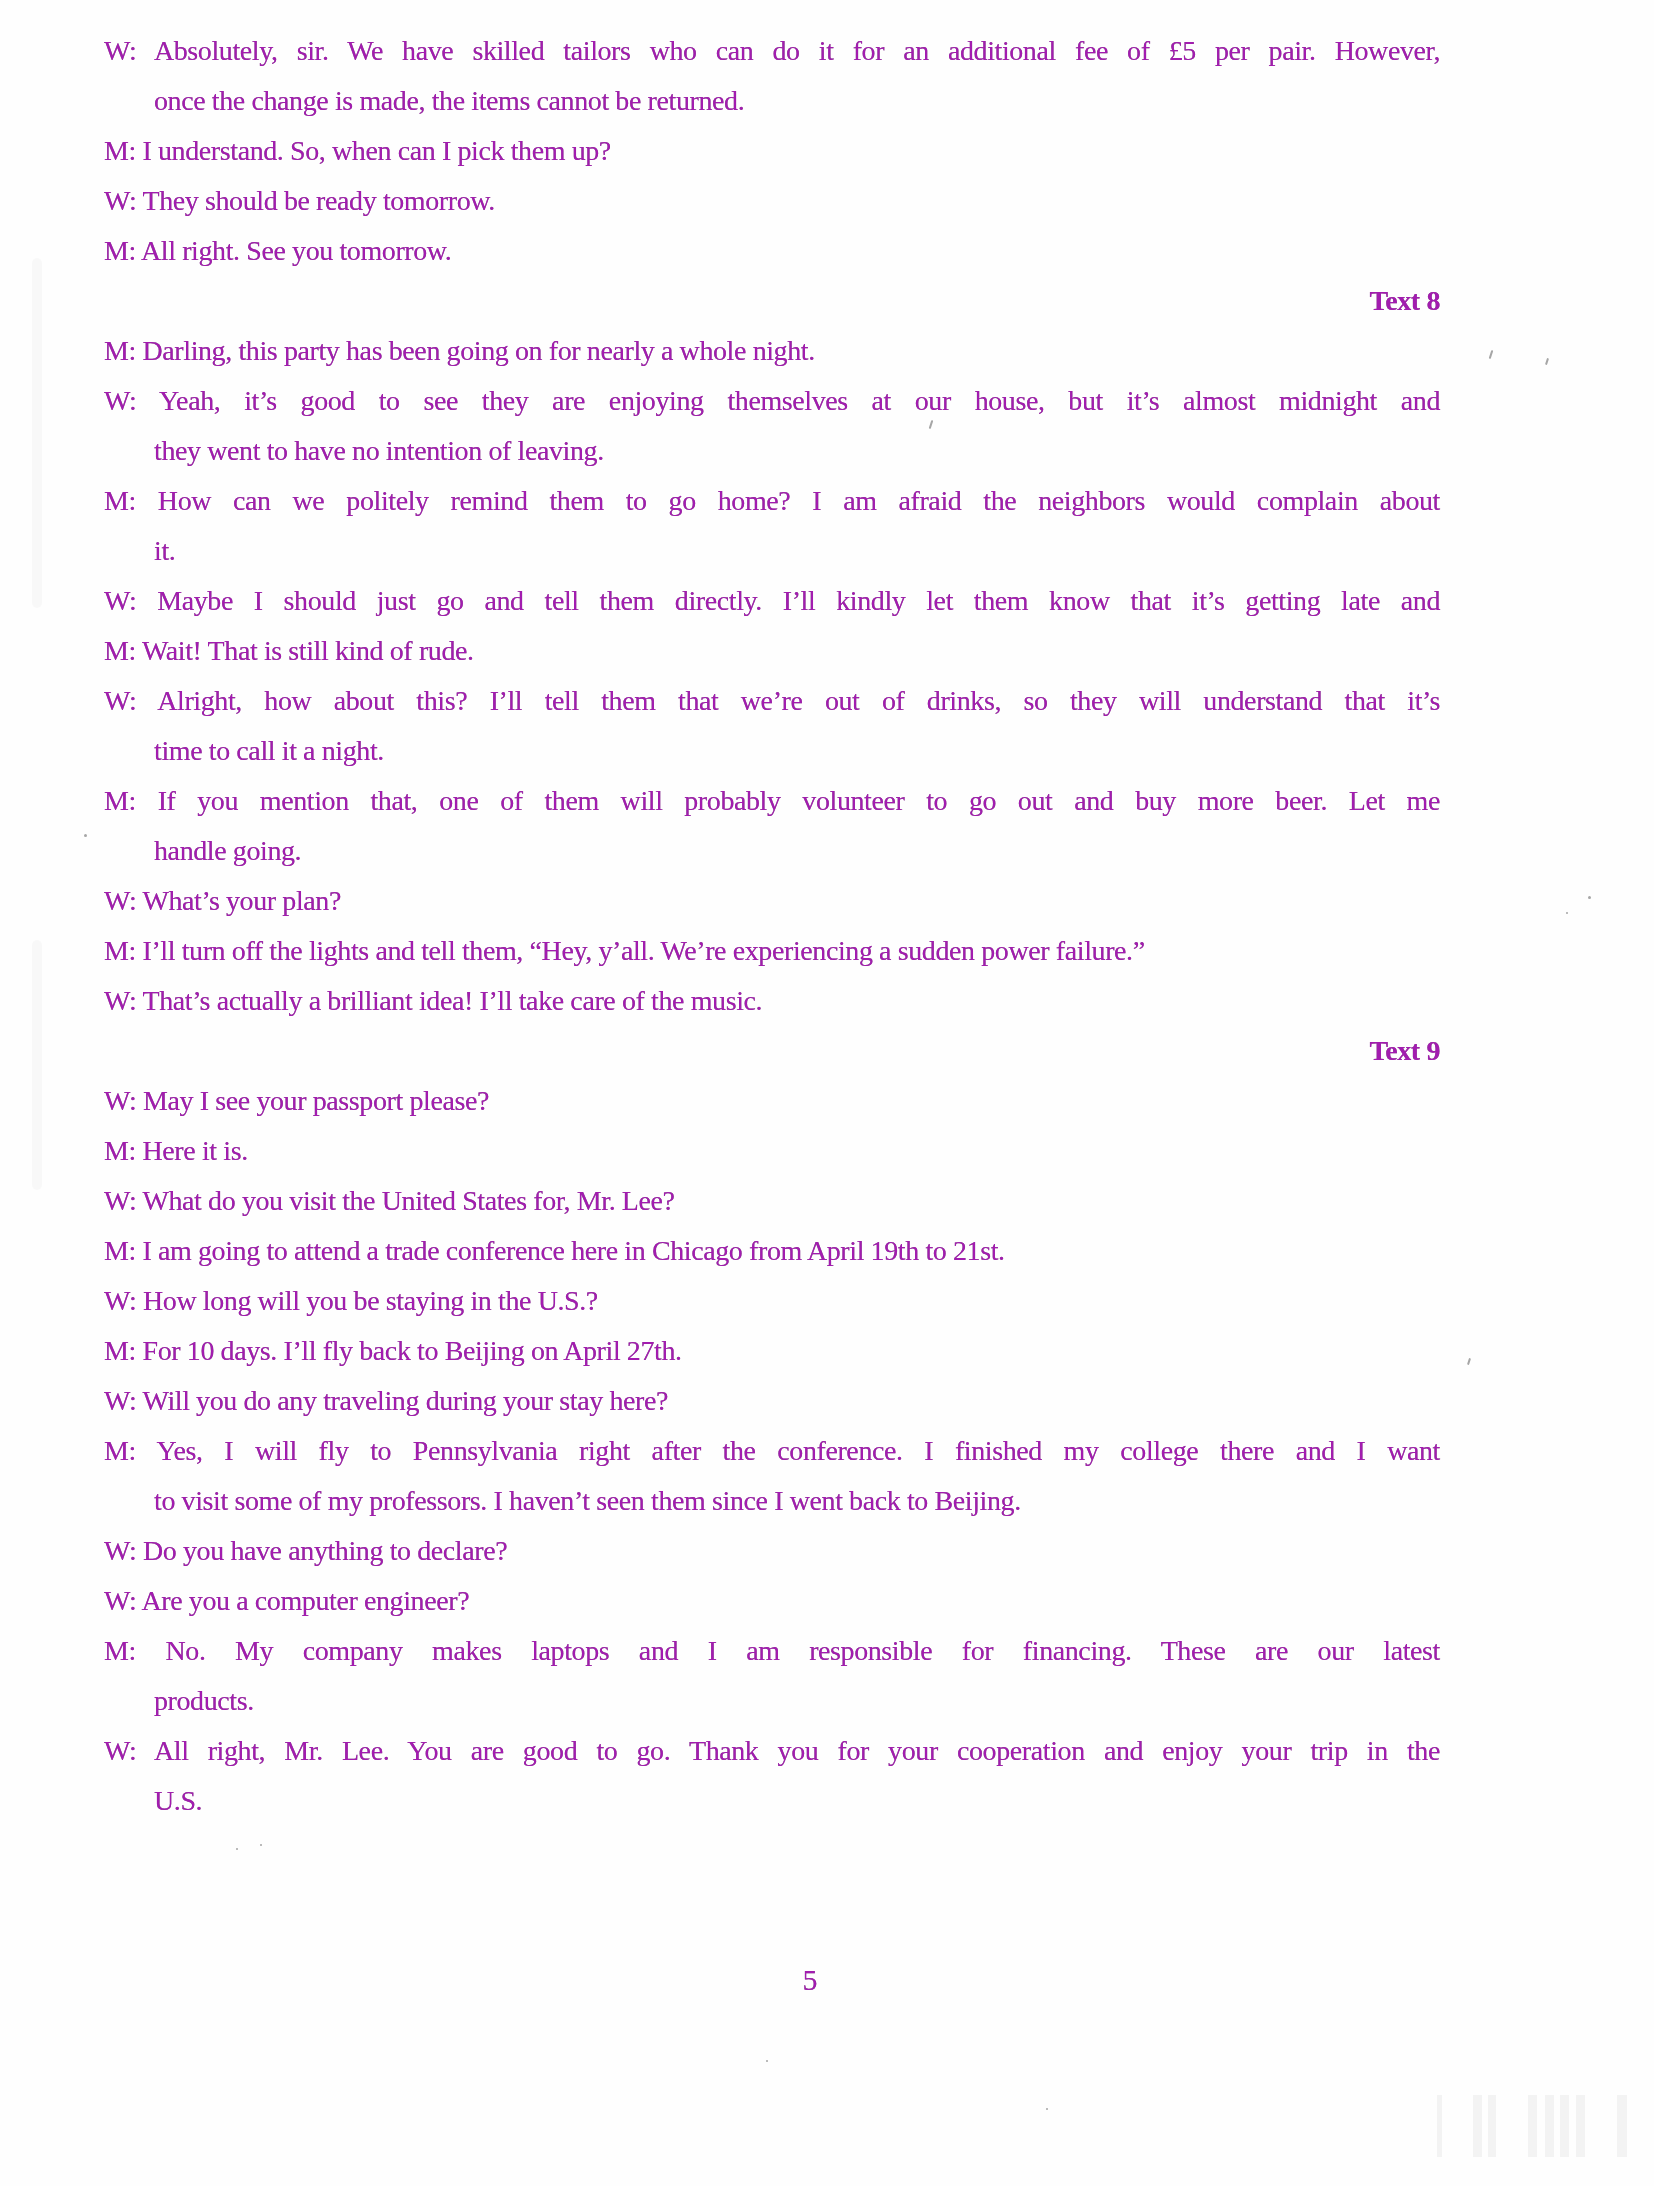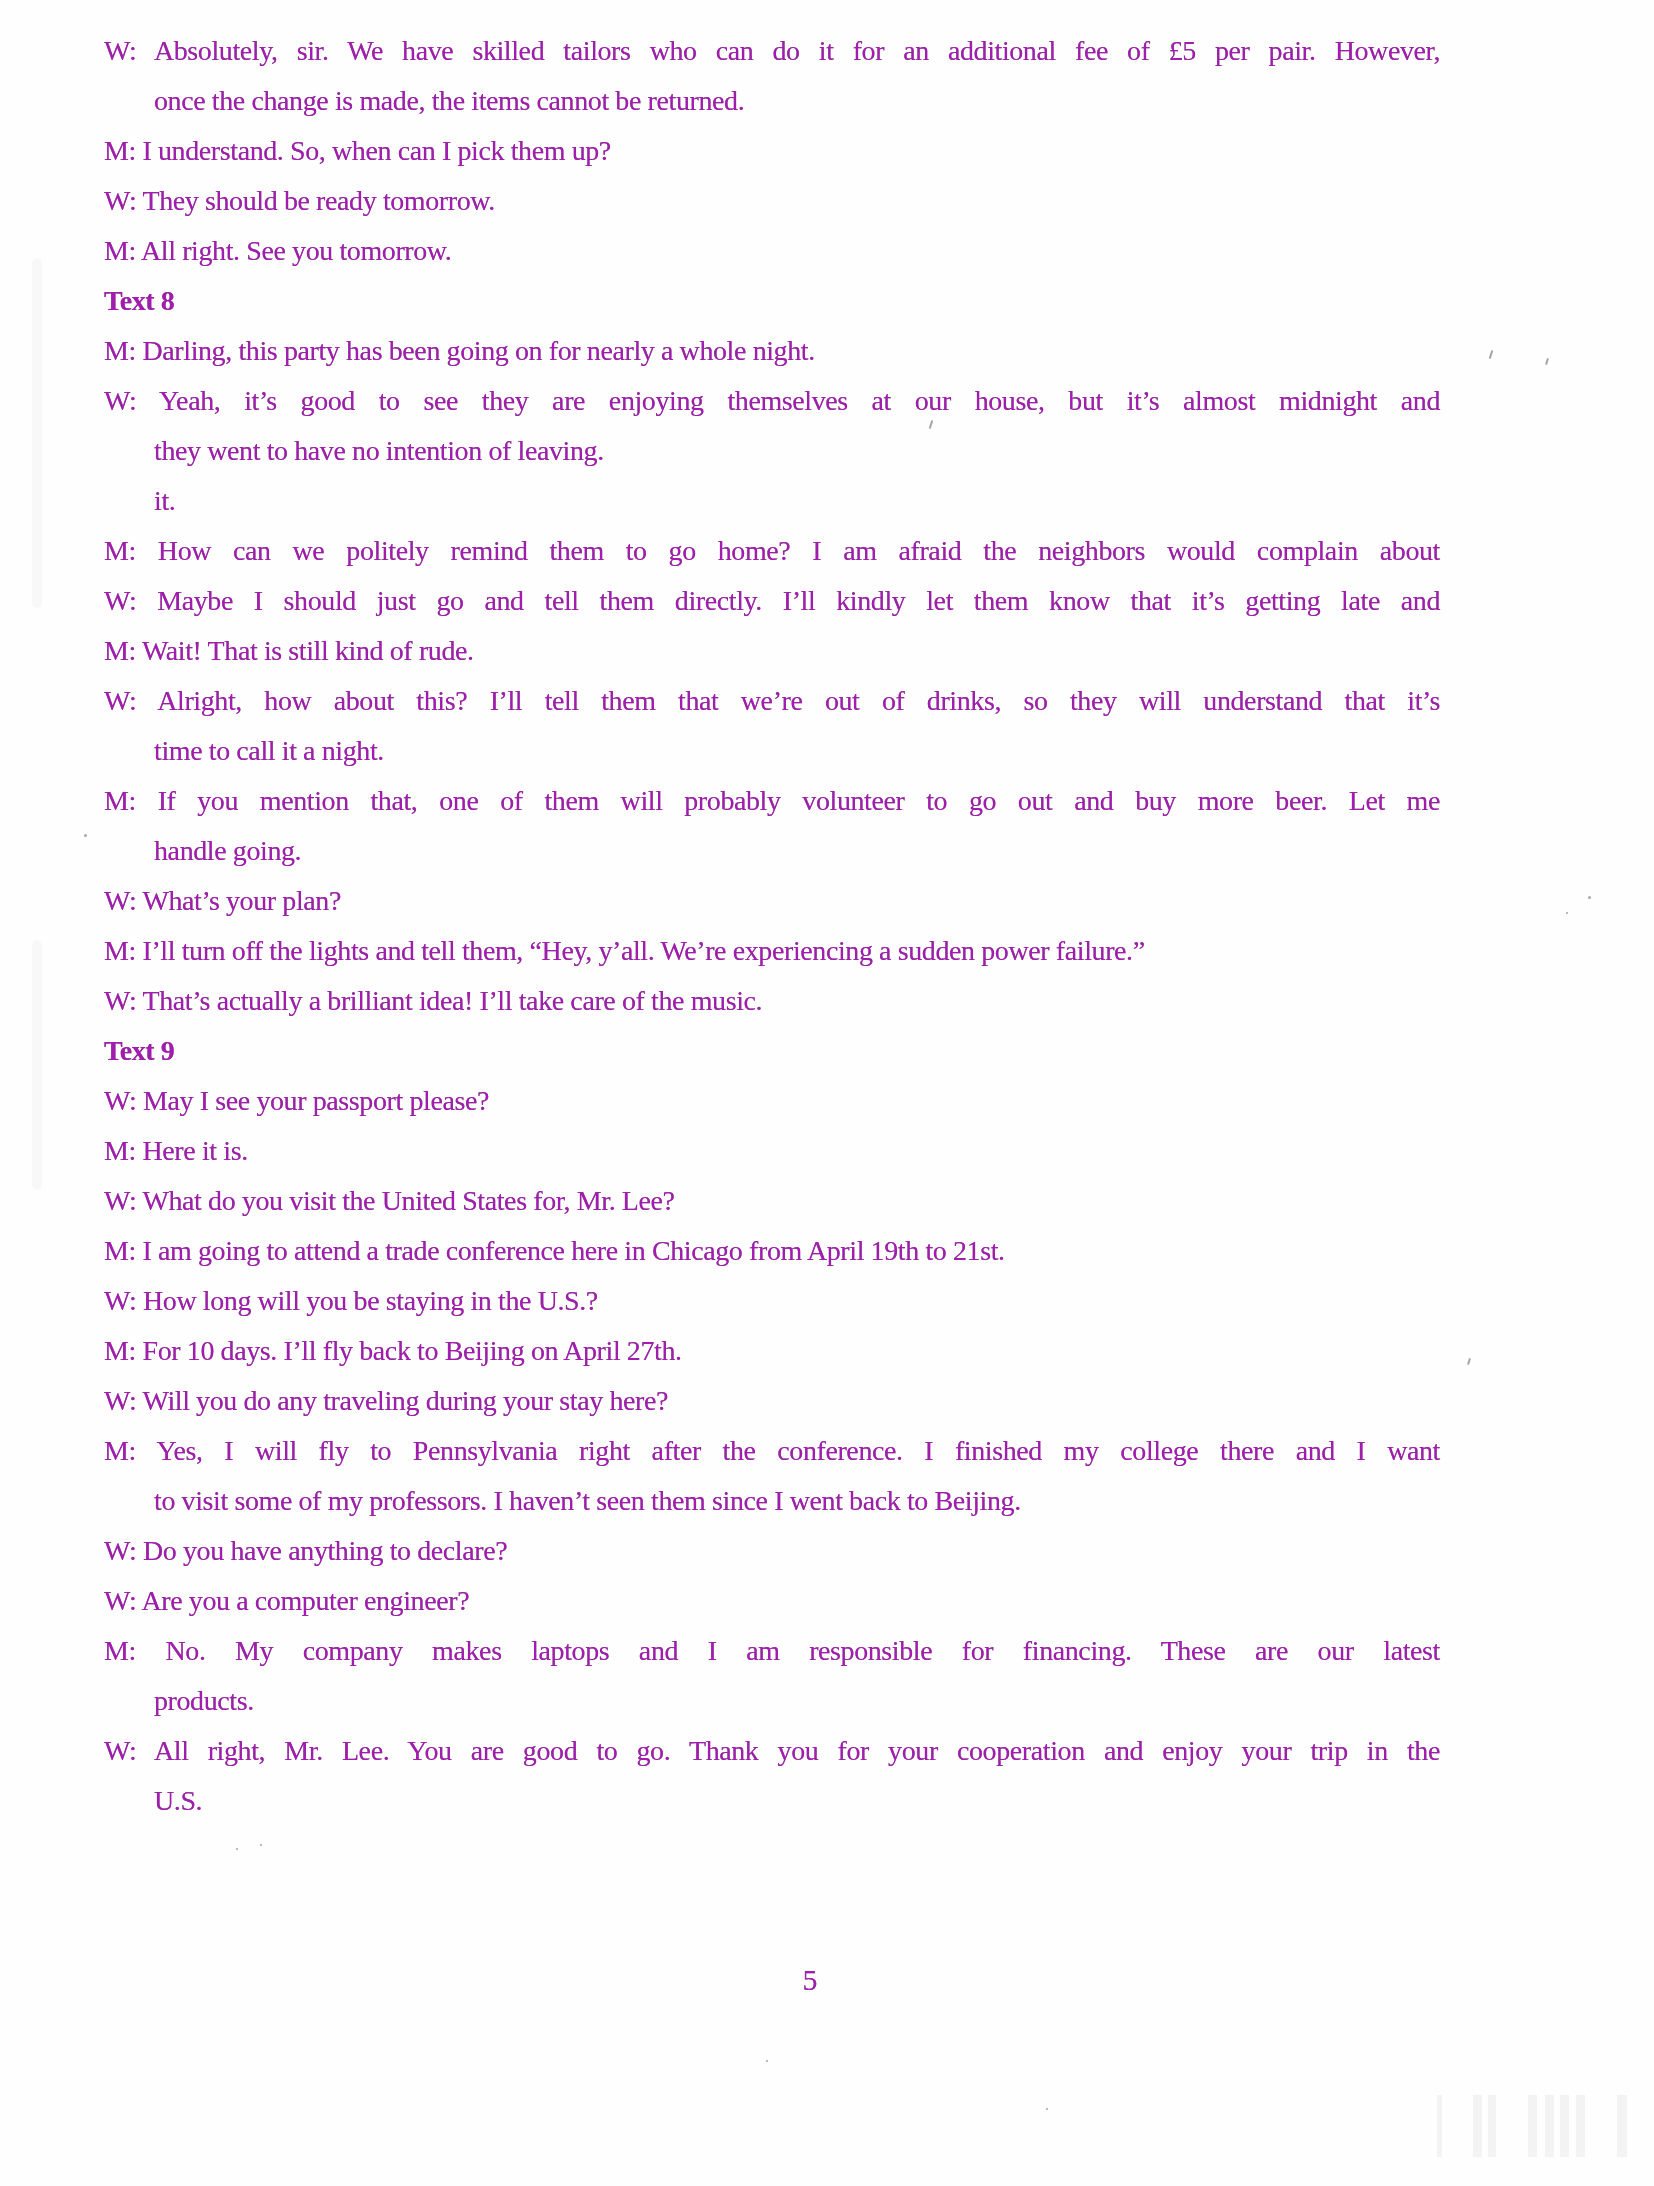--- a/index.html
+++ b/index.html
@@ -25,21 +25,21 @@
     width: 1336px;
     font-size: 28px;
     line-height: 50px;
     letter-spacing: -0.4px;
     text-shadow: 0 0 0.6px rgba(0,0,0,0.45);
   }
   .para { padding-left: 50px; }
   .line { min-height: 50px; }
   .line.first { text-indent: -50px; }
   .line.just { text-align: justify; text-align-last: justify; }
-  .heading { font-weight: bold; min-height: 50px; }
+  .heading { font-weight: bold; min-height: 50px; text-align: right; }
   .spk { display: inline; }
   .page-number {
     position: absolute;
     left: 60px;
     top: 1955px;
     width: 1500px;
     text-align: center;
     font-size: 30px;
     line-height: 50px;
     text-shadow: 0 0 0.6px rgba(0,0,0,0.45);
@@ -104,22 +104,22 @@
       </div>
       <div class="heading">Text 8</div>
       <div class="para">
         <div class="line first"><span class="spk">M:</span> Darling, this party has been going on for nearly a whole night.</div>
       </div>
       <div class="para">
         <div class="line first just"><span class="spk">W:</span> Yeah, it’s good to see they are enjoying themselves at our house, but it’s almost midnight and</div>
         <div class="line">they went to have no intention of leaving.</div>
       </div>
       <div class="para">
+        <div class="line first just"><span class="spk">M:</span> How can we politely remind them to go home? I am afraid the neighbors would complain about</div>
         <div class="line">it.</div>
-        <div class="line first just"><span class="spk">M:</span> How can we politely remind them to go home? I am afraid the neighbors would complain about</div>
       </div>
       <div class="para">
         <div class="line first just"><span class="spk">W:</span> Maybe I should just go and tell them directly. I’ll kindly let them know that it’s getting late and</div>
       </div>
       <div class="para">
         <div class="line first"><span class="spk">M:</span> Wait! That is still kind of rude.</div>
       </div>
       <div class="para">
         <div class="line first just"><span class="spk">W:</span> Alright, how about this? I’ll tell them that we’re out of drinks, so they will understand that it’s</div>
         <div class="line">time to call it a night.</div>

